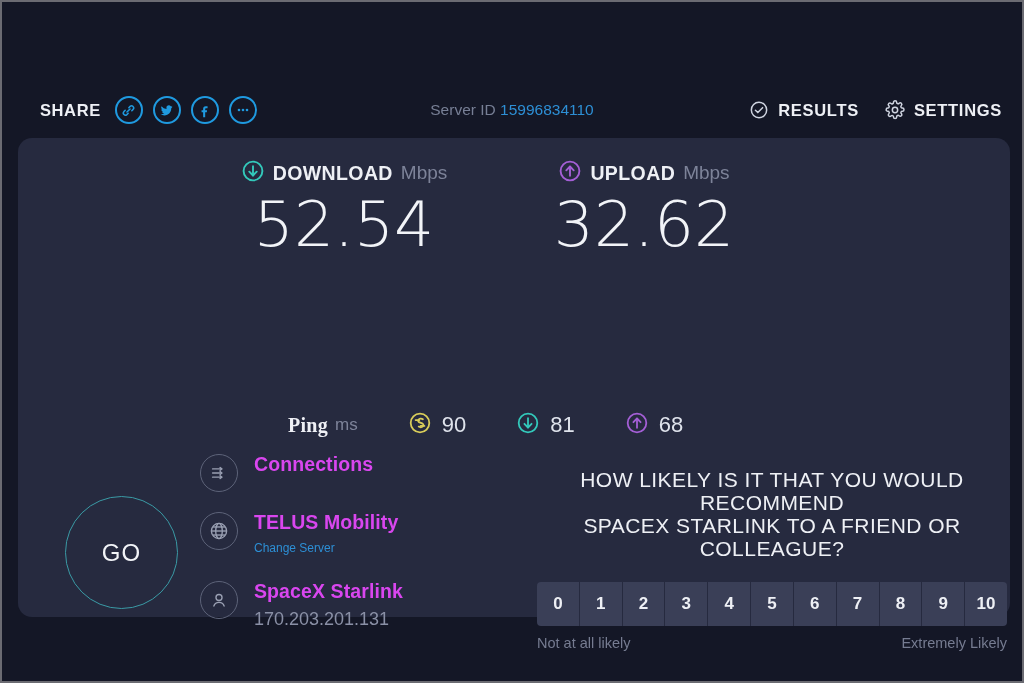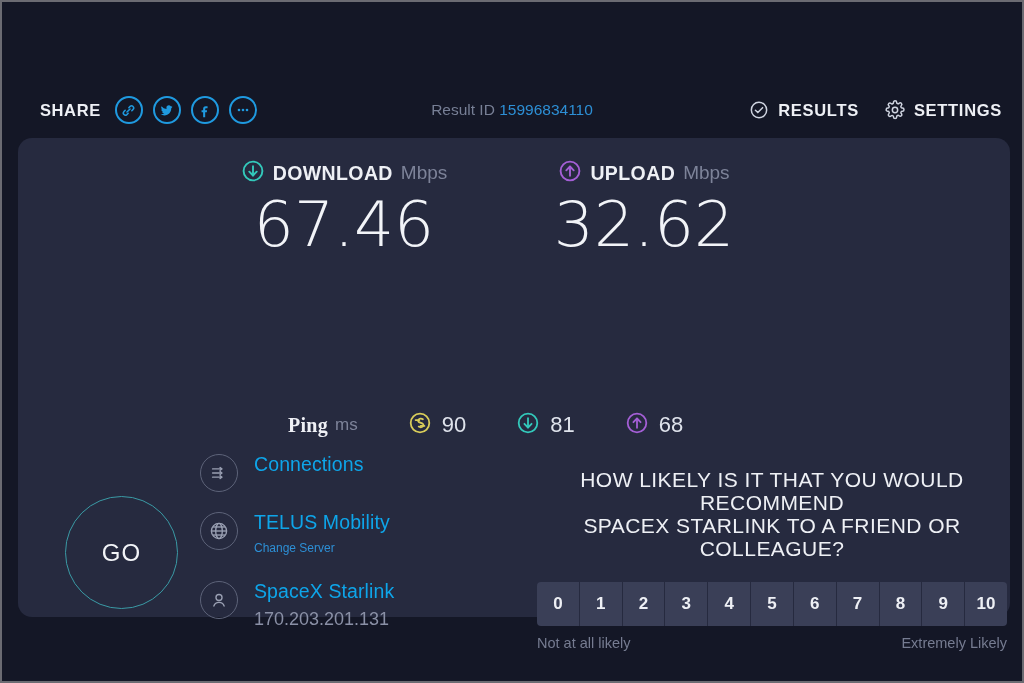--- a/index.html
+++ b/index.html
@@ -118,21 +118,21 @@
   .inforows { position: absolute; left: 182px; top: 314px; width: 300px; }
   .inforow { display: flex; align-items: flex-start; margin-bottom: 18px; }
   .inforow .icon {
     width: 38px; height: 38px; border-radius: 50%;
     border: 1.4px solid #5d6379; color: #9aa0b3;
     display: flex; align-items: center; justify-content: center;
     flex: 0 0 38px; margin-top: 2px;
   }
   .inforow .txt { margin-left: 16px; }
   .inforow .t1 {
-    font-size: 19.5px; font-weight: normal; color: #0ea5e9;
+    font-size: 19.5px; font-weight: bold; color: #d946ef;
     line-height: 24px; letter-spacing: .1px;
   }
   .inforow .t2 {
     font-size: 18px; color: #8a90a6; line-height: 26px; margin-top: 3px;
   }
   .inforow .link {
     font-size: 12px; color: #2d8fd5; line-height: 26px; margin-top: 1px;
   }
 
   
@@ -200,21 +200,21 @@
           <svg width="16" height="16" viewBox="0 0 24 24" fill="currentColor">
             <circle cx="6" cy="12" r="2"></circle>
               <circle cx="12" cy="12" r="2"></circle>
               <circle cx="18" cy="12" r="2"></circle>
           </svg>
         </span>
       </div>
     </div>
 
     <div class="resultid">
-      <span>Result ID</span>
+      <span>Server ID</span>
       <span class="num">15996834110</span>
     </div>
 
     <div class="rightnav">
       <div class="navitem">
         <span class="gicon">
           <svg width="20" height="20" viewBox="0 0 24 24" fill="none" stroke="currentColor" stroke-width="1.8" stroke-linecap="round" stroke-linejoin="round">
             <circle cx="12" cy="12" r="9.2"></circle>
               <path d="M7.7 12.3 L10.6 15.1 L16.3 9.2"></path>
           </svg>
@@ -242,21 +242,21 @@
           <span class="ring">
             <svg width="24" height="24" viewBox="0 0 24 24" fill="none" stroke="currentColor" stroke-width="1.9" stroke-linecap="round" stroke-linejoin="round">
               <circle cx="12" cy="12" r="9.4"></circle>
                 <path d="M12 7.2 V16.4"></path>
                 <path d="M8.3 12.7 L12 16.5 L15.7 12.7"></path>
             </svg>
           </span>
           <span class="label">DOWNLOAD</span>
           <span class="unit">Mbps</span>
         </div>
-        <div class="speed-value">67.46</div>
+        <div class="speed-value">52.54</div>
       </div>
 
       <div class="speed-col ul">
         <div class="speed-head">
           <span class="ring">
             <svg width="24" height="24" viewBox="0 0 24 24" fill="none" stroke="currentColor" stroke-width="1.9" stroke-linecap="round" stroke-linejoin="round">
               <circle cx="12" cy="12" r="9.4"></circle>
                 <path d="M12 16.8 V7.6"></path>
                 <path d="M8.3 11.3 L12 7.5 L15.7 11.3"></path>
             </svg>

